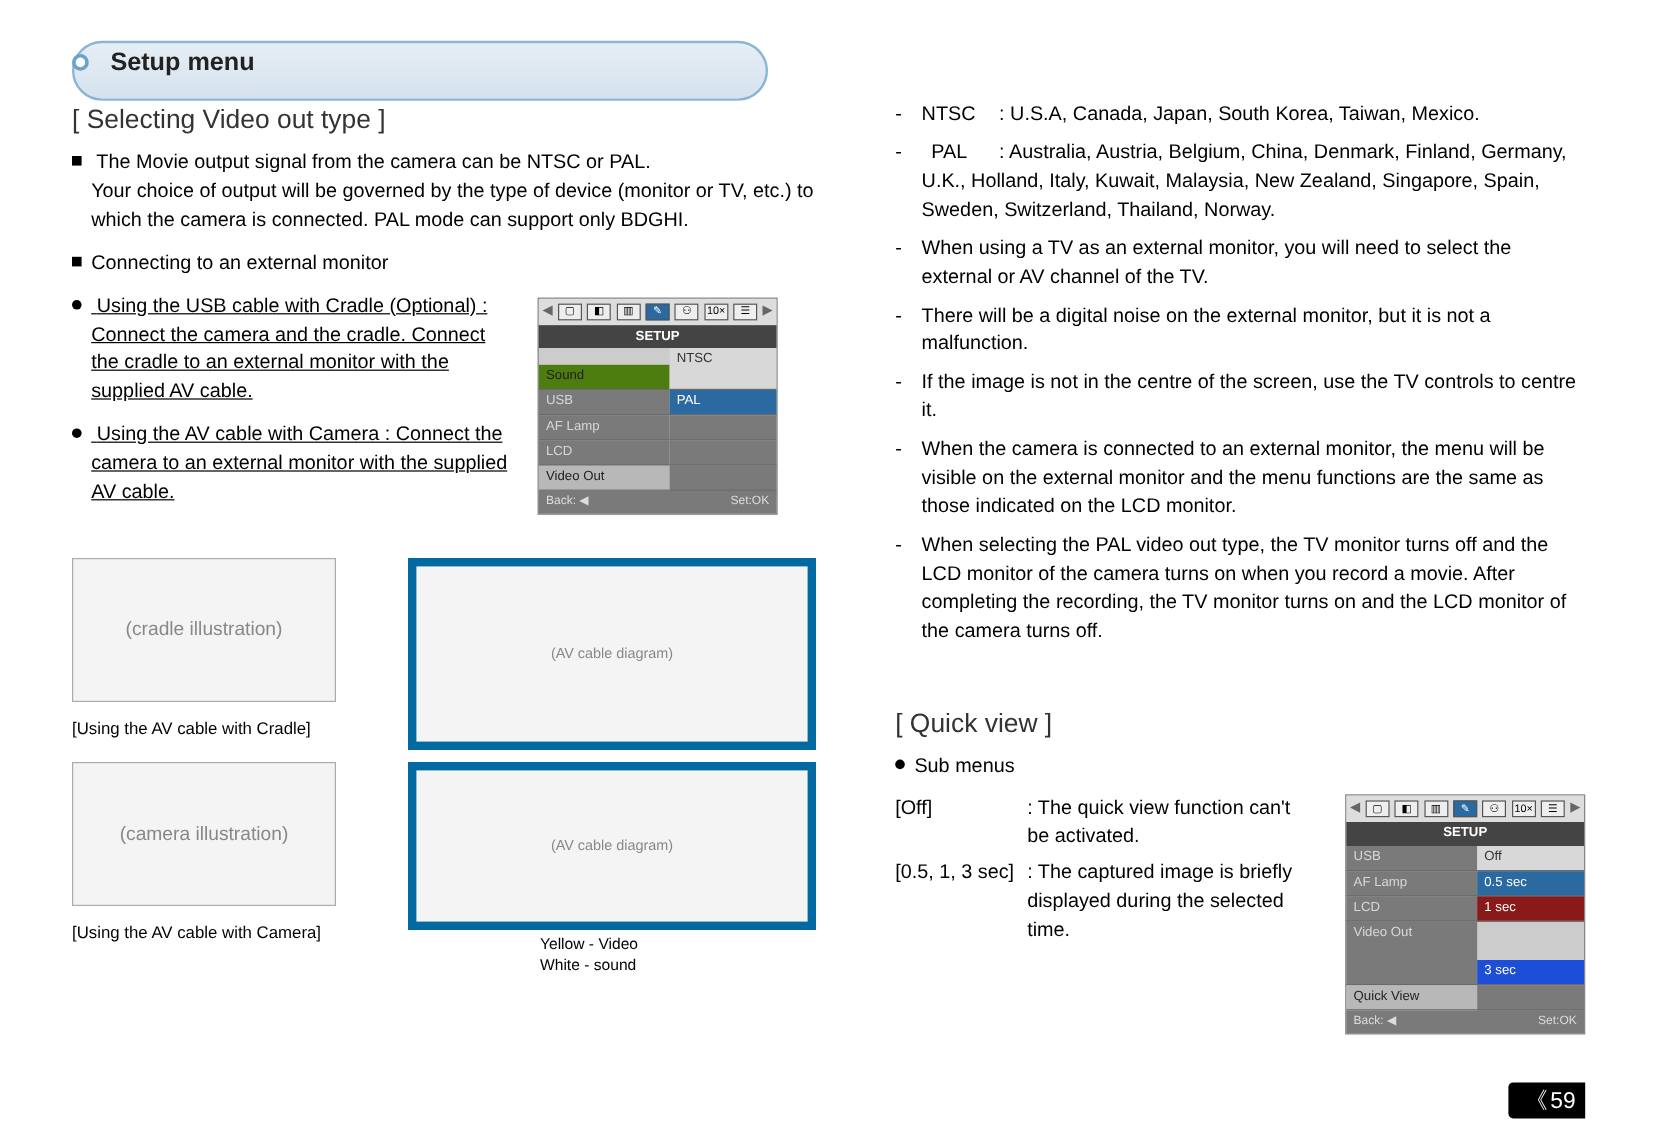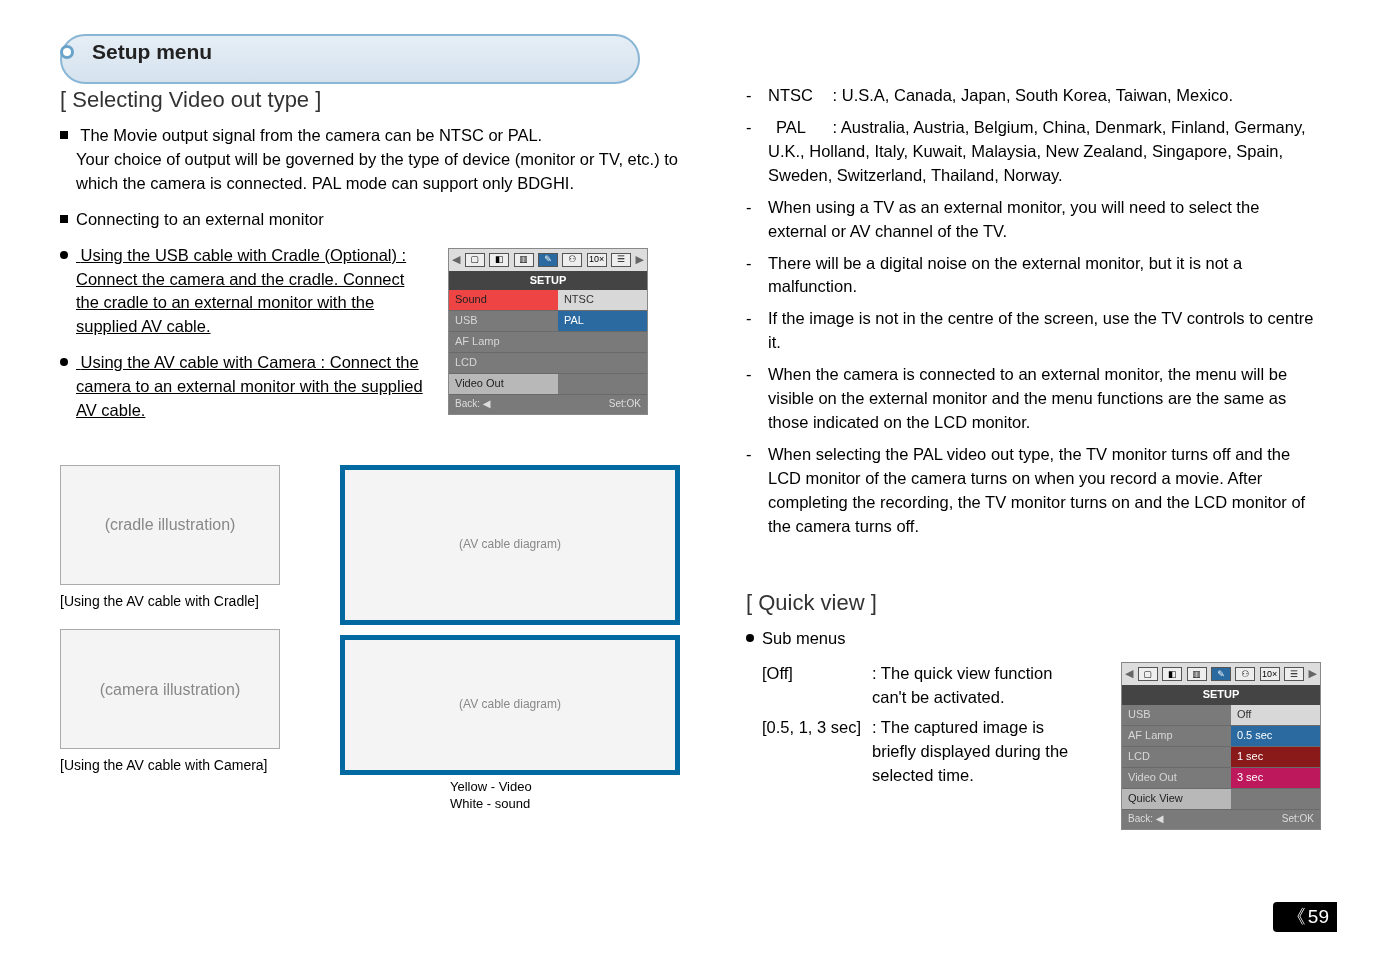--- a/index.html
+++ b/index.html
@@ -95,21 +95,21 @@
   }
   .menu-tab {
     width:20px;height:14px;border:1px solid #555;background:#eee;font-size:9px;display:flex;align-items:center;justify-content:center;
   }
   .menu-title {
     background:#444; color:#fff; text-align:center; font-weight:bold; font-size:11px; padding:2px;
   }
   .menu-row { display:flex; }
   .menu-cell-l { width:55%; padding:2px 6px; background:#7a7a7a; color:#d7d7d7; border-bottom:1px solid #6a6a6a;}
   .menu-cell-r { width:45%; padding:2px 6px; background:#7a7a7a; color:#d7d7d7; border-bottom:1px solid #6a6a6a;}
-  .menu-cell-l.sel { background:#ef4444; color:#222; }
+  .menu-cell-l.sel { background:#4d7c0f; color:#222;margin-top:14px; }
   .menu-cell-r.sel { background:#2a6aa0; color:#fff; }
   .menu-cell-l.active { background:#b8b8b8; color:#222; }
   .menu-foot { display:flex; justify-content:space-between; background:#7a7a7a; color:#ddd; padding:2px 6px; font-size:10px;}
   .row-flex { display:flex; gap:18px; align-items:flex-start; }
   .usb-block { width:370px;text-decoration:underline; }
   .menu-wrap { margin-top:4px; }
 
   .illus-area {
     margin-top: 30px;
     display:flex;
@@ -118,40 +118,40 @@
   .illus-left { width:260px; }
   .illus-right { flex:1; position:relative; }
   .illus-box {
     width:220px; height:120px;
     border:1px solid #aaa;
     background:#f4f4f4;
     display:flex; align-items:center; justify-content:center;
     font-size:16px; color:#888;
     margin-bottom:6px;
   }
-  .illus-cap { font-size:14px; margin-bottom:18px; }
+  .illus-cap { font-size:14px; margin-bottom:18px;margin-top:12px; }
   .illus-big {
     width:340px; height:160px;
-    border:5px solid #0369a1;
+    border:7px solid #0369a1;
     background:#f4f4f4;
     display:flex; align-items:center; justify-content:center;
     font-size:12px; color:#888;
     margin-bottom:10px;
   }
   .cable-label { font-size:13px; line-height:1.3; margin-left:110px; margin-top:-6px;}
 
   .sub-menu-block { display:flex; gap:30px; margin-top:6px; }
   .sub-left { flex:1; }
-  .sub-def { display:flex; margin-bottom:6px;margin-left:16px; }
+  .sub-def { display:flex; margin-bottom:6px; }
   .sub-key { width:110px; flex-shrink:0; }
   .sub-val { flex:1; }
 
   .page-num {
     position:absolute;
-    bottom:22px; right:44px;
+    bottom:22px; right:60px;
     font-size:19px;
     color:#fff;
     background:#000;
     padding:2px 8px 2px 14px;
     border-radius:4px 0 0 4px;
   }
   .page-num::before{
     content:"《";
     color:#fff;
     margin-right:2px;
@@ -330,21 +330,21 @@
               <div class="menu-row">
                 <div class="menu-cell-l">AF Lamp</div>
                 <div class="menu-cell-r sel">0.5 sec</div>
               </div>
               <div class="menu-row">
                 <div class="menu-cell-l">LCD</div>
                 <div class="menu-cell-r" style="background: rgb(138, 26, 26); color: rgb(255, 255, 255);">1 sec</div>
               </div>
               <div class="menu-row">
                 <div class="menu-cell-l">Video Out</div>
-                <div class="menu-cell-r" style="background: #be185d; color: rgb(255, 255, 255);">3 sec</div>
+                <div class="menu-cell-r" style="background: #1d4ed8; color: rgb(255, 255, 255); margin-top: 32px;">3 sec</div>
               </div>
               <div class="menu-row">
                 <div class="menu-cell-l active">Quick View</div>
                 <div class="menu-cell-r"></div>
               </div>
             </div>
           <div class="menu-foot">
             <span>Back: ◀</span>
             <span>Set:OK</span>
           </div>

